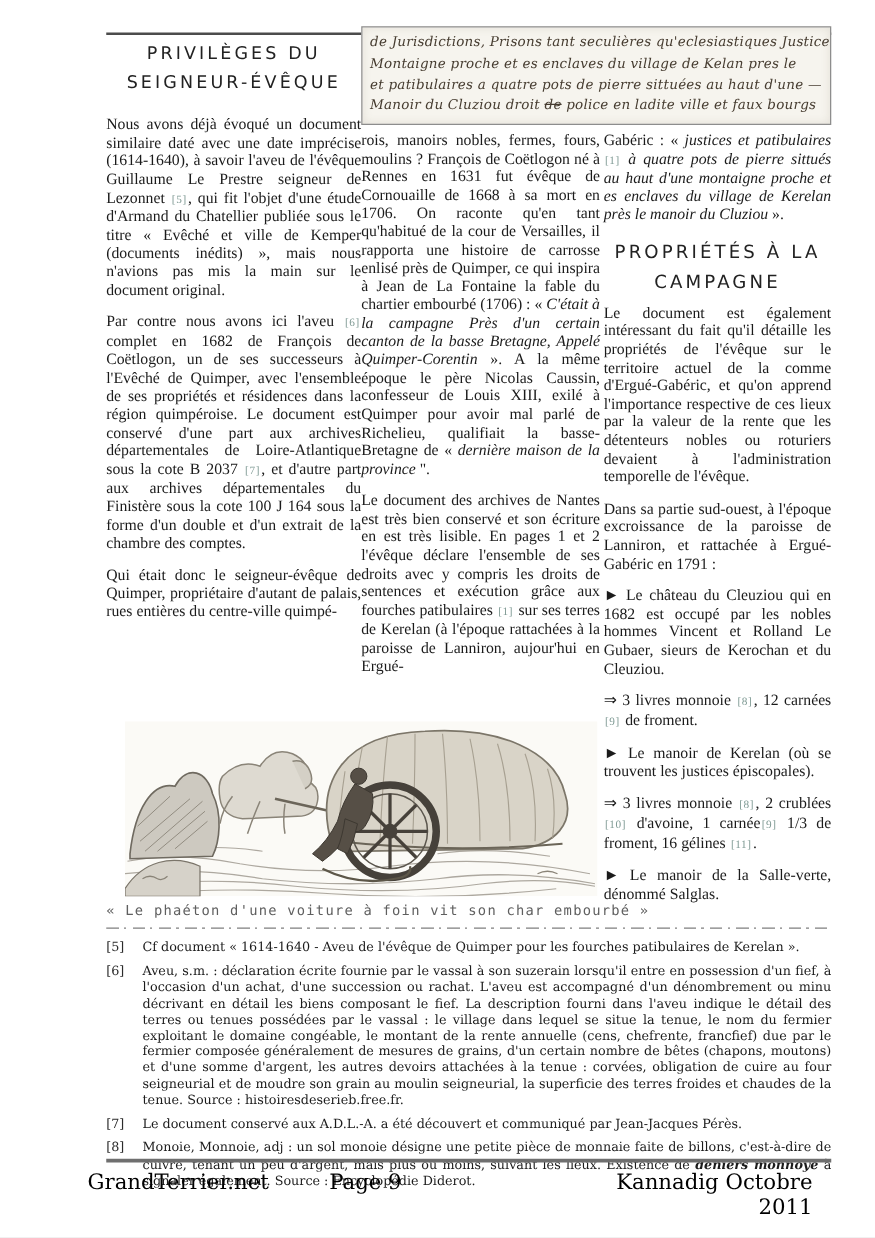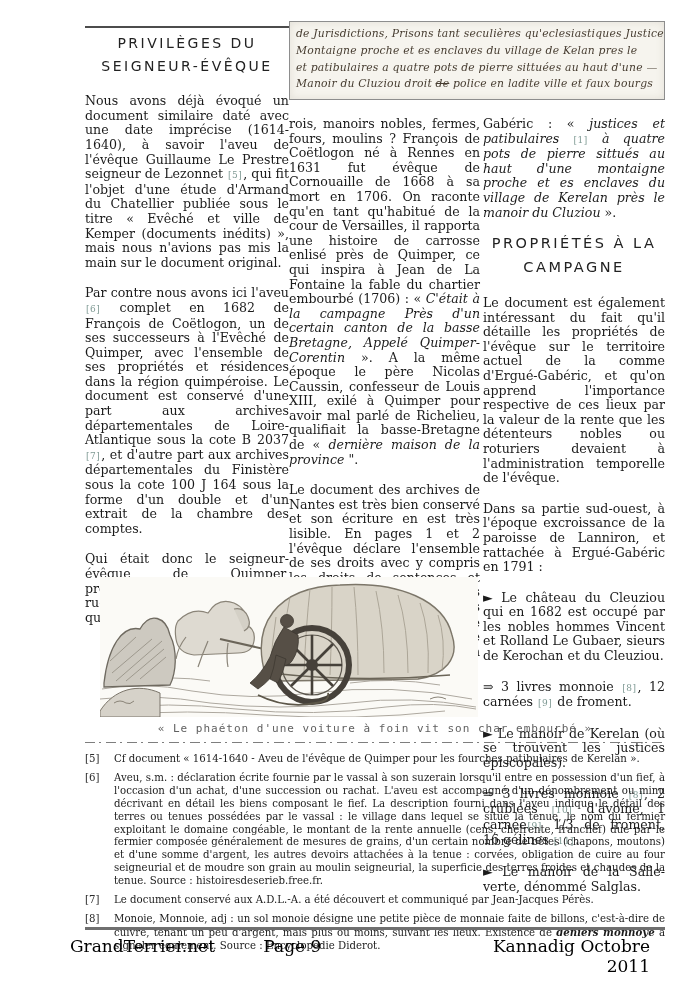--- a/index.html
+++ b/index.html
@@ -10,35 +10,35 @@
   
   .handtitle{font-family:"DejaVu Sans",sans-serif;font-weight:400;letter-spacing:2.5px;
              text-align:center;font-size:14px;line-height:1.65;color:#222;margin:0 0 14px;}
   .handtitle.sub{font-size:14.5px;margin:12px 0 0;}
 
   
   .col{position:absolute;}
   .col1{left:85px;top:32px;width:204px;}
   .col2{left:289px;top:101px;width:191px;}
   .col3{left:483px;top:101px;width:182px;}
-  .para{font-size:12.6px;line-height:14.6px;text-align:justify;margin:16px 0 11px;}
+  .para{font-size:12.6px;line-height:14.6px;text-align:justify;margin:4px 0 11px;font-family:Liberation Serif, serif;}
   .para .i{font-style:italic;}
   .ref{color:#7f9a94;font-size:9px;letter-spacing:.5px;padding:0 1px;}
 
   
   .manuscript{position:absolute;left:289px;top:21px;width:376px;height:79px;box-sizing:border-box;
               border:1px solid #8d8d8d;background:#f6f4ee;padding:4px 6px 2px;overflow:hidden;
               box-shadow:inset 0 0 8px rgba(120,105,80,.15);}
   .ms-line{font-family:"DejaVu Serif",serif;font-style:italic;font-size:10.8px;line-height:16.8px;
            color:#463c30;white-space:nowrap;letter-spacing:.2px;}
   .ms-line .strike{text-decoration:line-through;}
 
   
   .engraving{position:absolute;left:100px;top:577px;width:378px;height:140px;}
-  .caption{position:absolute;left:85px;top:722px;width:580px;text-align:center;
+  .caption{position:absolute;left:85px;top:722px;width:580px;
            font-family:"DejaVu Sans Mono",monospace;font-size:11px;letter-spacing:1px;color:#5f5f5f;}
 
   .divider{position:absolute;left:85px;top:742px;width:580px;height:1px;
            background:repeating-linear-gradient(90deg,#7e7e7e 0 10px,transparent 10px 14px,#7e7e7e 14px 16px,transparent 16px 21px);}
 
   
   .footnotes{position:absolute;left:85px;top:753px;width:580px;}
   .fn{display:flex;gap:9px;margin-bottom:6px;font-size:10.2px;line-height:12.9px;}
   .fn-num{flex:0 0 20px;color:#2b2b2b;}
   .fn-text{text-align:justify;}

